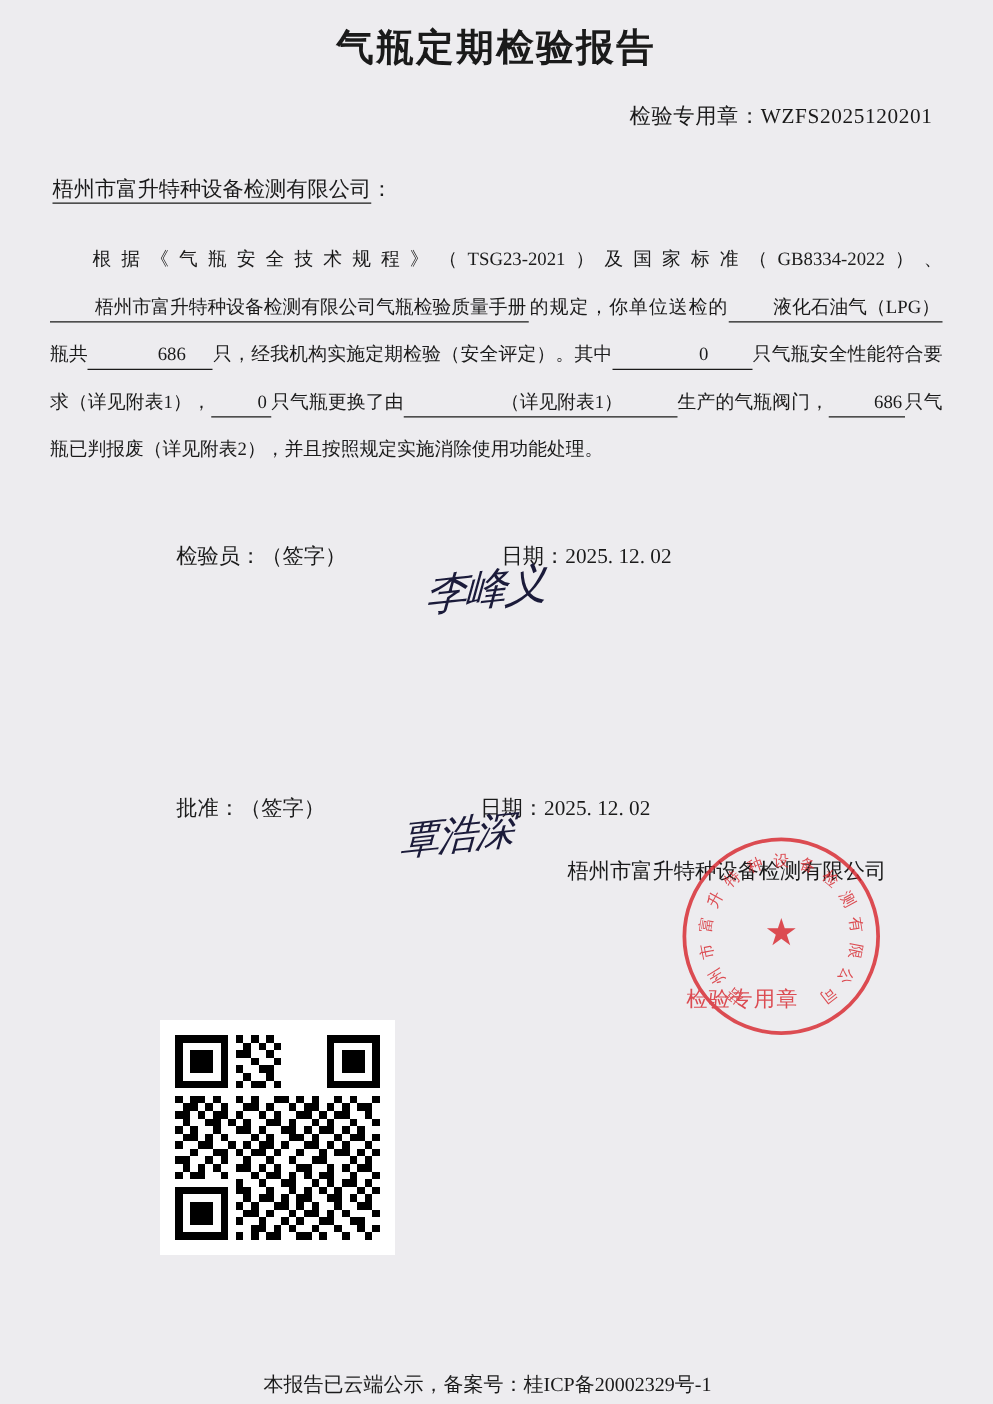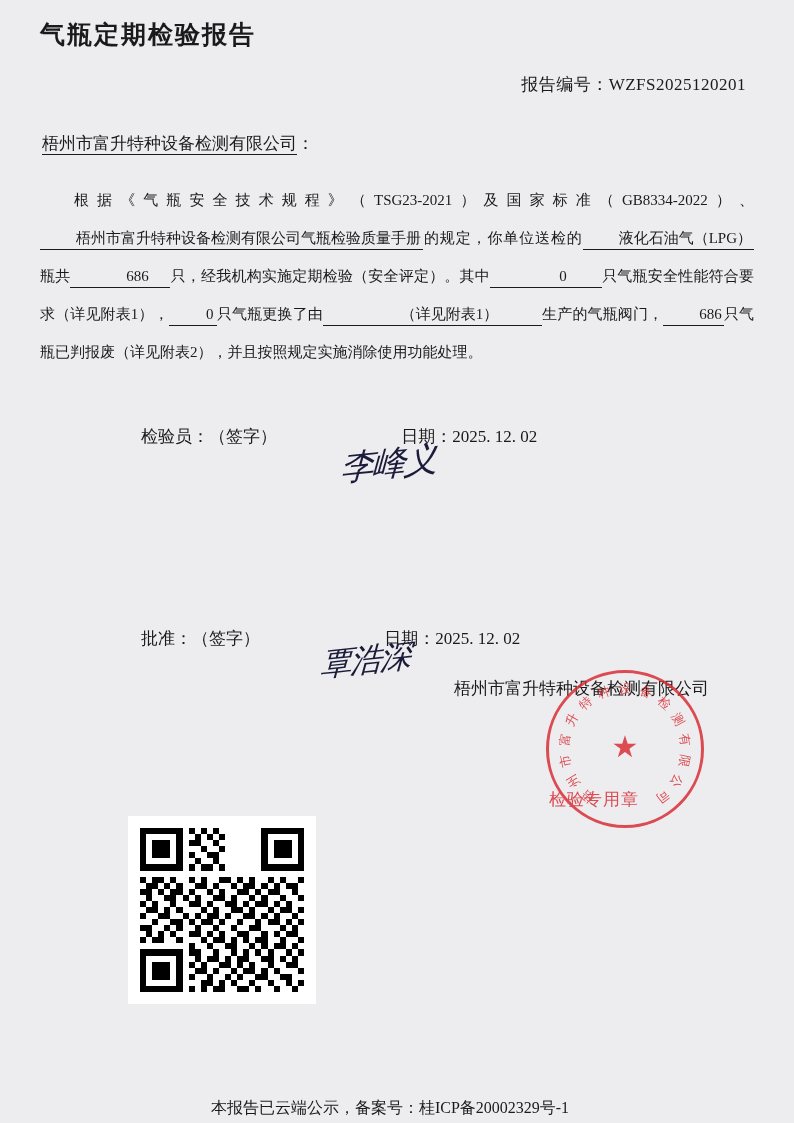--- a/index.html
+++ b/index.html
@@ -16,22 +16,22 @@
     overflow: hidden;
   }
   .page {
     position: relative;
     width: 794px;
     height: 1123px;
     box-sizing: border-box;
     padding: 0 40px;
   }
   .doc-title {
-    text-align: left;
-    font-size: 25px;
+    text-align: center;
+    font-size: 30px;
     font-weight: bold;
     letter-spacing: 2px;
     margin-top: 18px;
     font-family: Liberation Mono, monospace;
   }
   .report-no {
     text-align: right;
     font-size: 17px;
     margin-top: 22px;
     padding-right: 8px;
@@ -188,21 +188,21 @@
   }
 </style>
 </head>
 <body>
 
 <div class="page">
 
   <div class="doc-title">气瓶定期检验报告</div>
 
   <div class="report-no">
-    <span>报告编号：</span><span>WZFS2025120201</span>
+    <span>检验专用章：</span><span>WZFS2025120201</span>
   </div>
 
   <div class="addressee">
     <span class="u">梧州市富升特种设备检测有限公司</span><span>：</span>
   </div>
 
   <div class="body-text">
     <p class="indent">
       <span>根据《气瓶安全技术规程》（TSG23-2021）及国家标准（GB8334-2022）、</span><span class="fill w-manual">梧州市富升特种设备检测有限公司气瓶检验质量手册</span><span>的规定，你单位送检的</span><span class="fill w-gas">液化石油气（LPG）</span><span>瓶共</span><span class="fill w-count">686</span><span>只，经我机构实施定期检验（安全评定）。其中</span><span class="fill w-zero">0</span><span>只气瓶安全性能符合要求（详见附表1），</span><span class="fill w-zero-s">0</span><span>只气瓶更换了由</span><span class="fill w-valve">（详见附表1）</span><span>生产的气瓶阀门，</span><span class="fill w-686">686</span><span>只气瓶已判报废（详见附表2），并且按照规定实施消除使用功能处理。</span>
     </p>

